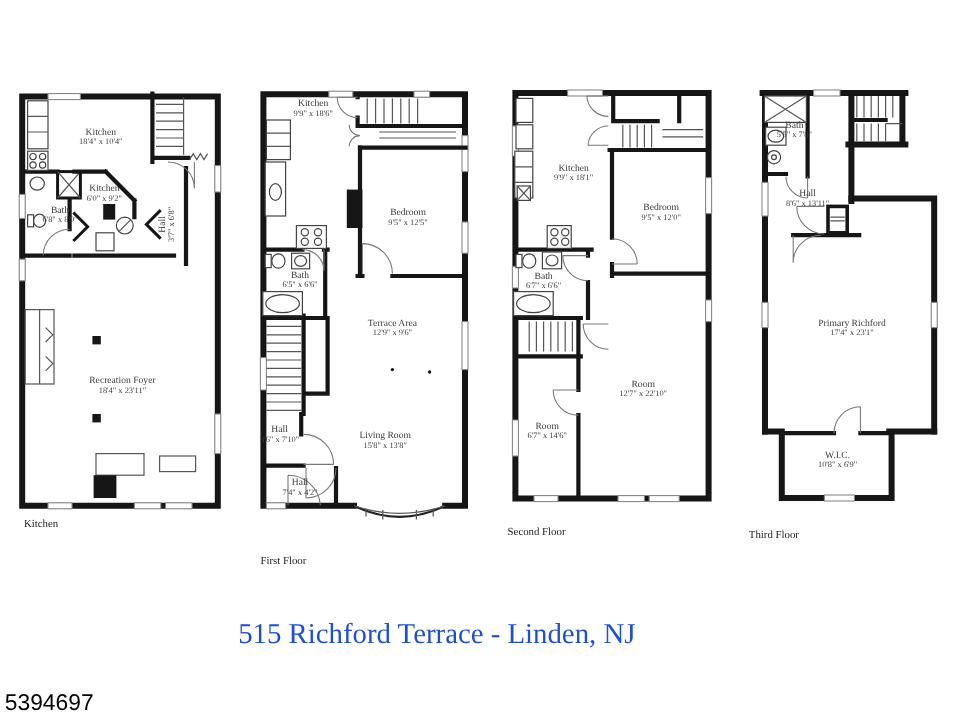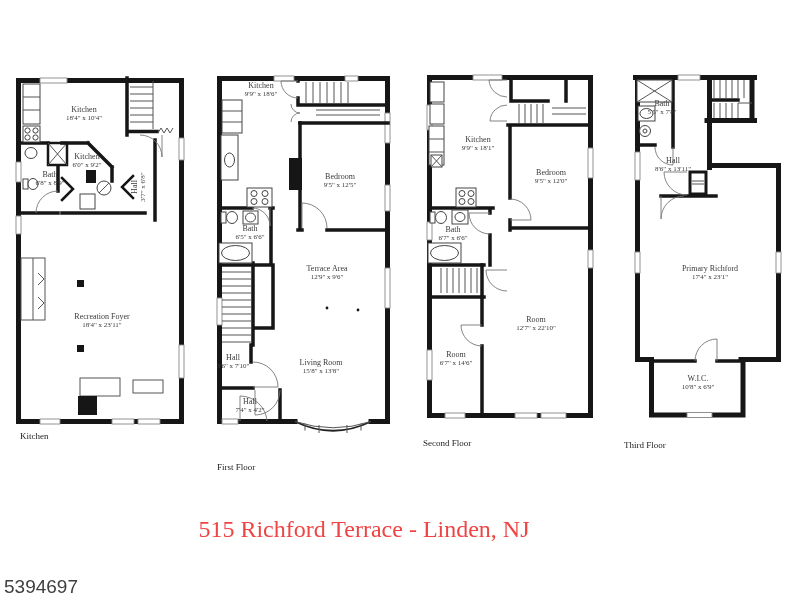--- a/index.html
+++ b/index.html
@@ -13,23 +13,23 @@
   .fix{stroke:#444;stroke-width:1;fill:#fff;}
   .win{fill:#fff;stroke:#888;stroke-width:0.9;}
   .blk{fill:#161616;stroke:none;}
   .room-label{position:absolute;transform:translate(-50%,-50%);text-align:center;color:#3a3a3a;
               white-space:nowrap;line-height:1.15;}
   .room-label.rot{transform:translate(-50%,-50%) rotate(-90deg);}
   .room-label .nm{font-size:8px;}
   .room-label .dm{font-size:7px;}
   .floor-label{position:absolute;font-size:9px;color:#222;}
   #title{position:absolute;left:186px;top:516px;width:356px;text-align:center;
-         font-size:24px;color:#ef4444;font-family:Liberation Serif, serif;}
+         font-size:24px;color:#1d4ed8;font-family:Liberation Serif, serif;}
   #listing{position:absolute;left:4px;top:576px;font-family:"Liberation Sans",sans-serif;
-           font-size:19px;color:#404040;}
+           font-size:19px;color:#000000;}
 </style>
 </head>
 <body>
 
 <div id="canvas">
 
 <svg id="plans" width="799" height="600" viewBox="0 0 799 600">
 
   <g>
     <path class="wall" d="M18.5,80.5 H181.5 V421.5 H18.5 Z"></path>

